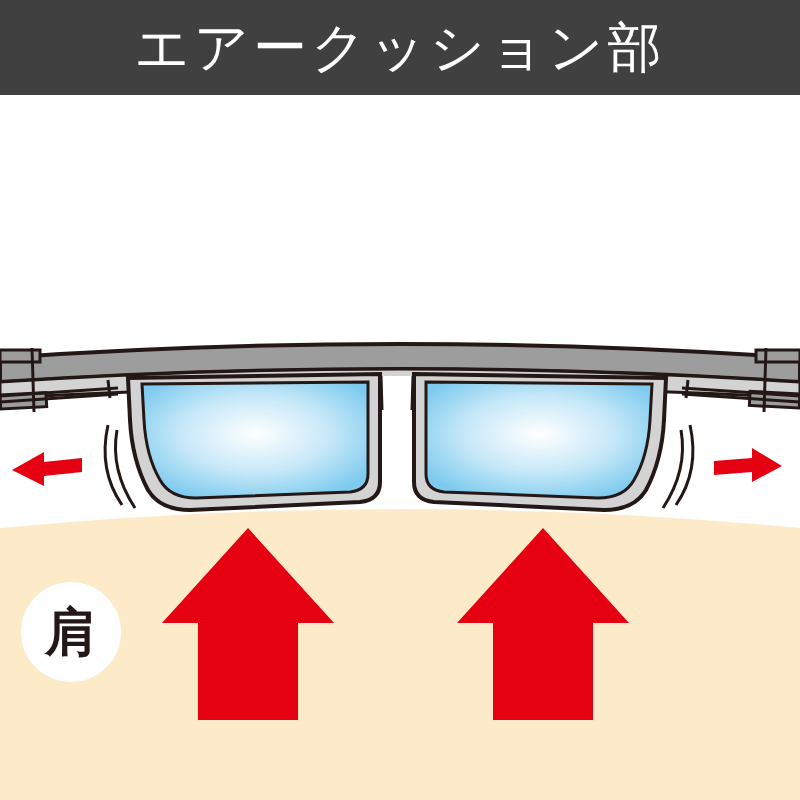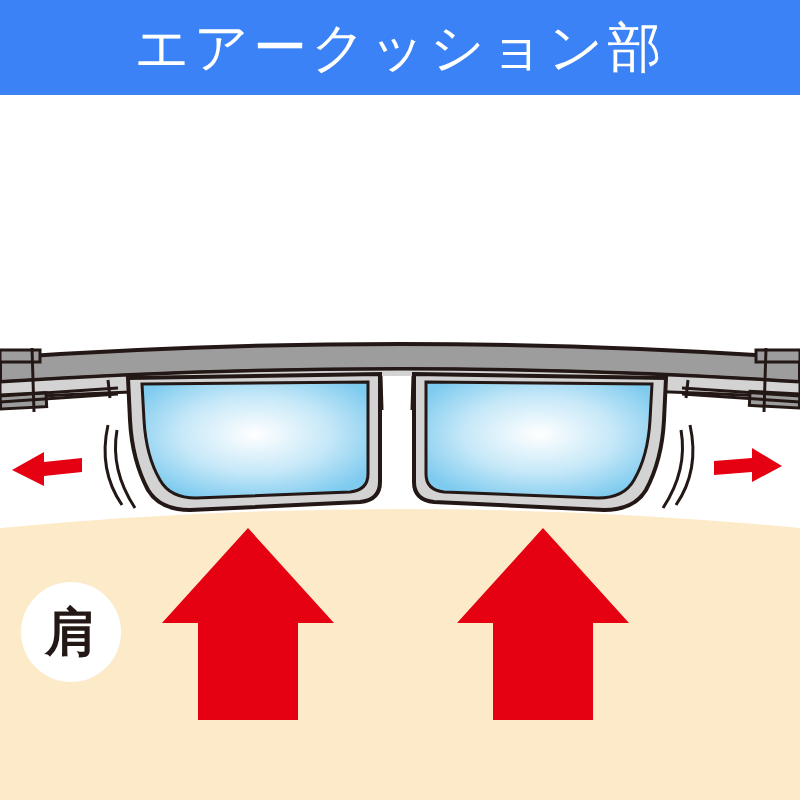--- a/index.html
+++ b/index.html
@@ -18,21 +18,21 @@
     .label-circle {
       position: absolute; left: 21px; top: 582px; width: 100px; height: 100px;
       border-radius: 50%; display: flex; align-items: center; justify-content: center;
     }
     .label-text { font-size: 52px; color: #231815; font-weight: bold; line-height: 1;
                   font-family: "DejaVu Sans", sans-serif; }
   </style>
 </head>
 <body>
 
-<div class="title-bar" style="background:#3b82f6;">
+<div class="title-bar" style="background:#404040;">
   <span class="title-text">エアークッション部</span>
 </div>
 
 <svg class="stage" width="800" height="800" viewBox="0 0 800 800" xmlns="http://www.w3.org/2000/svg">
   <defs>
     <radialGradient id="cushionGrad" cx="50%" cy="45%" r="60%">
       <stop offset="0%" stop-color="#ffffff"></stop>
       <stop offset="55%" stop-color="#c6e8f8"></stop>
       <stop offset="100%" stop-color="#7fcbef"></stop>
     </radialGradient>

